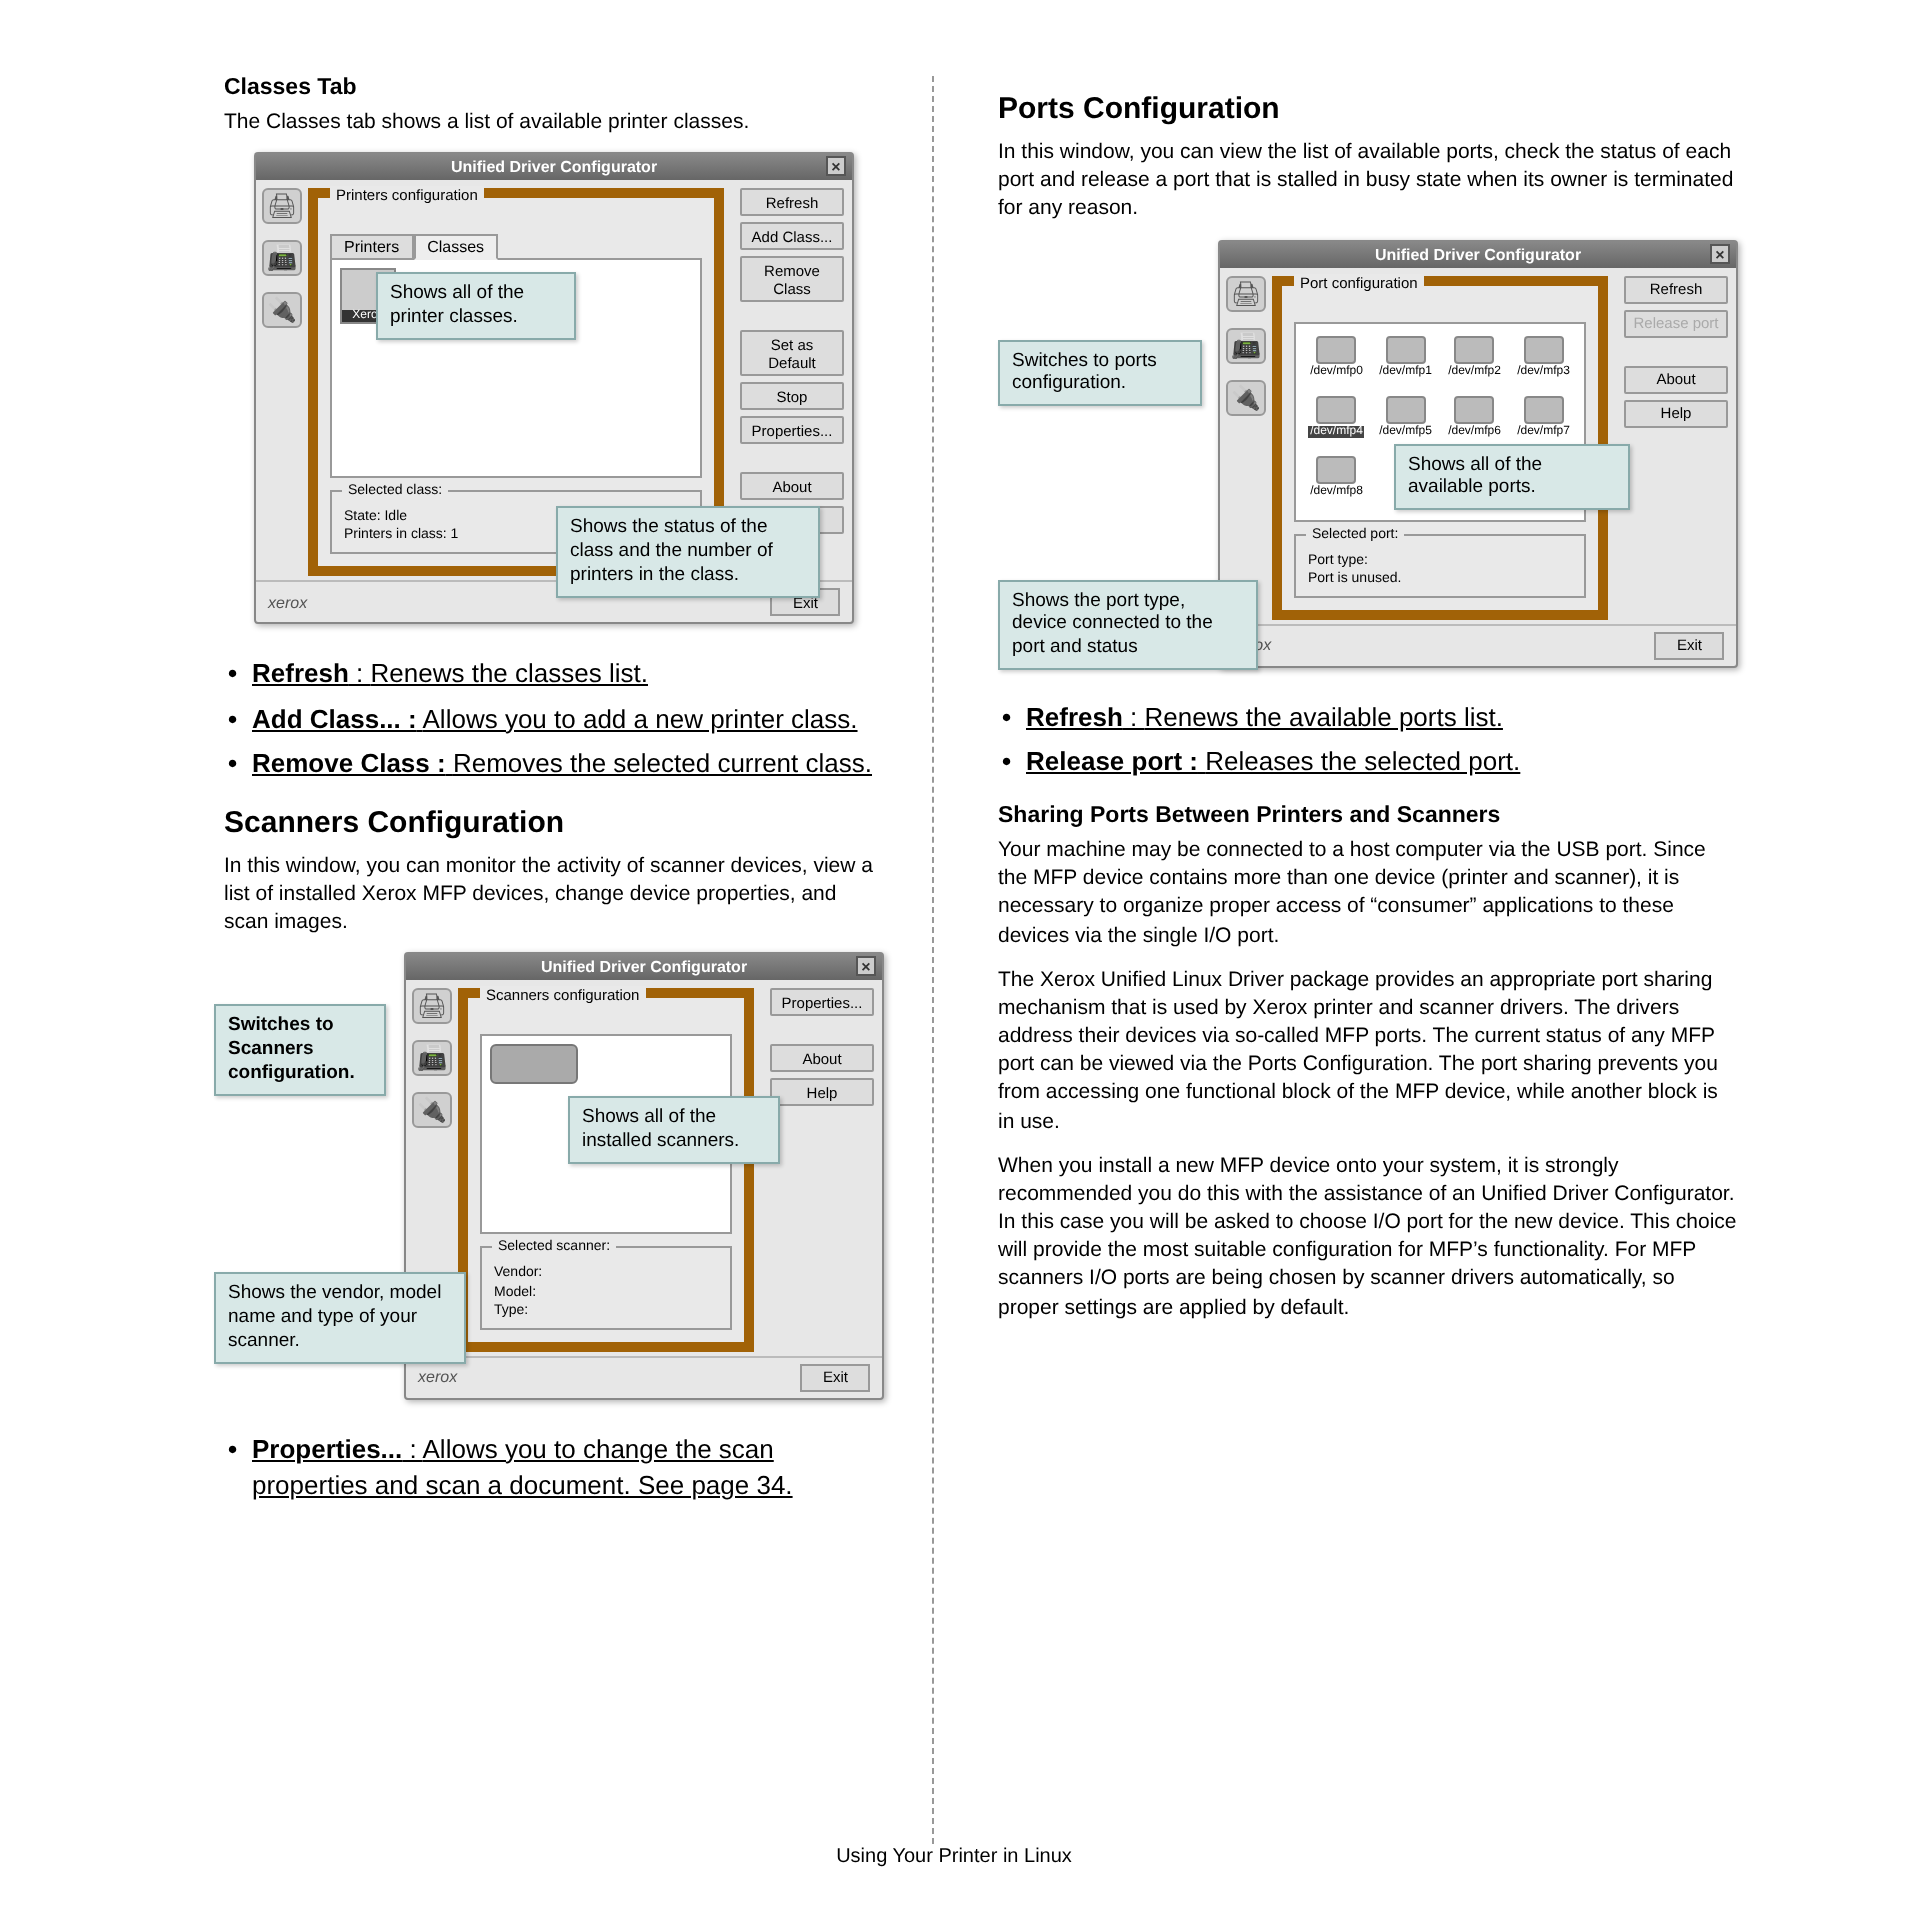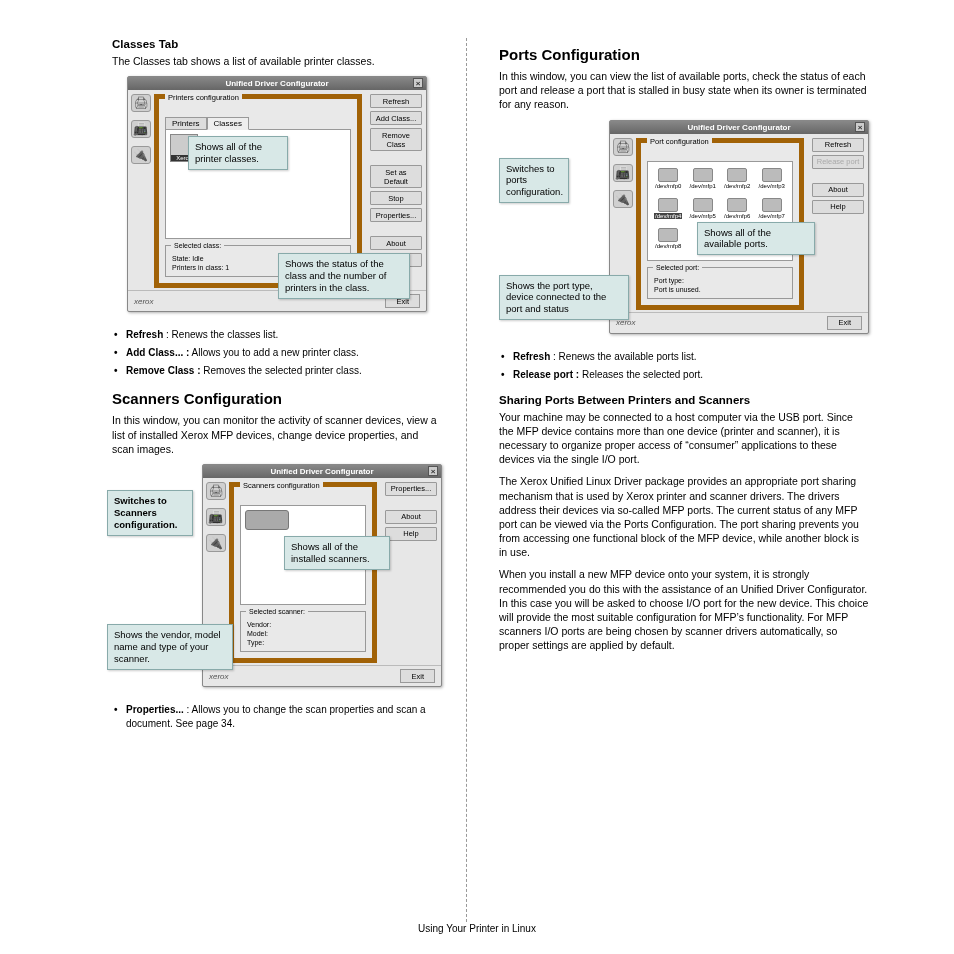--- a/index.html
+++ b/index.html
@@ -39,25 +39,26 @@
     font-weight: bold;
     margin: 0 0 4px 0;
   }
   p {
     font-size: 10.5px;
     line-height: 1.35;
     margin-bottom: 8px;
   }
   ul { list-style: none; margin: 6px 0 12px 0; }
   ul li {
-    font-size: 10px;
+    font-size: 13px;
     line-height: 1.4;
     padding-left: 14px;
     position: relative;
     margin-bottom: 4px;
+    text-decoration: underline;
   }
   ul li::before {
     content: "•";
     position: absolute;
     left: 2px;
     font-weight: bold;
   }
   ul li b { font-weight: bold; }
 
   
@@ -289,21 +290,21 @@
         <span class="logo">xerox</span>
         <span class="exit">Exit</span>
       </div>
       <div class="callout" style="top:59px; left:60px; width:100px;">Shows all of the printer classes.</div>
       <div class="callout" style="top:176px; left:150px; width:132px;">Shows the status of the class and the number of printers in the class.</div>
     </div>
 
     <ul>
       <li><b>Refresh</b><span> : </span><span>Renews the classes list.</span></li>
       <li><b>Add Class... :</b><span> </span><span>Allows you to add a new printer class.</span></li>
-      <li><b>Remove Class :</b><span> </span><span>Removes the selected printer class.</span></li>
+      <li><b>Remove Class :</b><span> </span><span>Removes the selected current class.</span></li>
     </ul>
 
     <h2>Scanners Configuration</h2>
     <p>In this window, you can monitor the activity of scanner devices, view a list of installed Xerox MFP devices, change device properties, and scan images.</p>
 
     <div style="position:relative; margin-left:90px;">
       <div class="app" style="width:240px; margin-left:0;">
         <div class="app-title">
           <span>Unified Driver Configurator</span>
           <span class="close">×</span>
@@ -418,23 +419,23 @@
             <div class="gap"></div>
             <div class="btn">About</div>
             <div class="btn">Help</div>
           </div>
         </div>
         <div class="footer">
           <span class="logo">xerox</span>
           <span class="exit">Exit</span>
         </div>
       </div>
-      <div class="callout" style="top:38px; left:-80px; width:70px;">Switches to ports configuration.</div>
+      <div class="callout" style="top:50px; left:-80px; width:102px;">Switches to ports configuration.</div>
       <div class="callout" style="top:102px; left:118px; width:118px;">Shows all of the available ports.</div>
-      <div class="callout" style="top:155px; left:-80px; width:130px;">Shows the port type, device connected to the port and status</div>
+      <div class="callout" style="top:170px; left:-80px; width:130px;">Shows the port type, device connected to the port and status</div>
     </div>
 
     <ul>
       <li><b>Refresh</b><span> : </span><span>Renews the available ports list.</span></li>
       <li><b>Release port :</b><span> </span><span>Releases the selected port.</span></li>
     </ul>
 
     <h3>Sharing Ports Between Printers and Scanners</h3>
     <p>Your machine may be connected to a host computer via the USB port. Since the MFP device contains more than one device (printer and scanner), it is necessary to organize proper access of “consumer” applications to these devices via the single I/O port.</p>
     <p>The Xerox Unified Linux Driver package provides an appropriate port sharing mechanism that is used by Xerox printer and scanner drivers. The drivers address their devices via so-called MFP ports. The current status of any MFP port can be viewed via the Ports Configuration. The port sharing prevents you from accessing one functional block of the MFP device, while another block is in use.</p>

